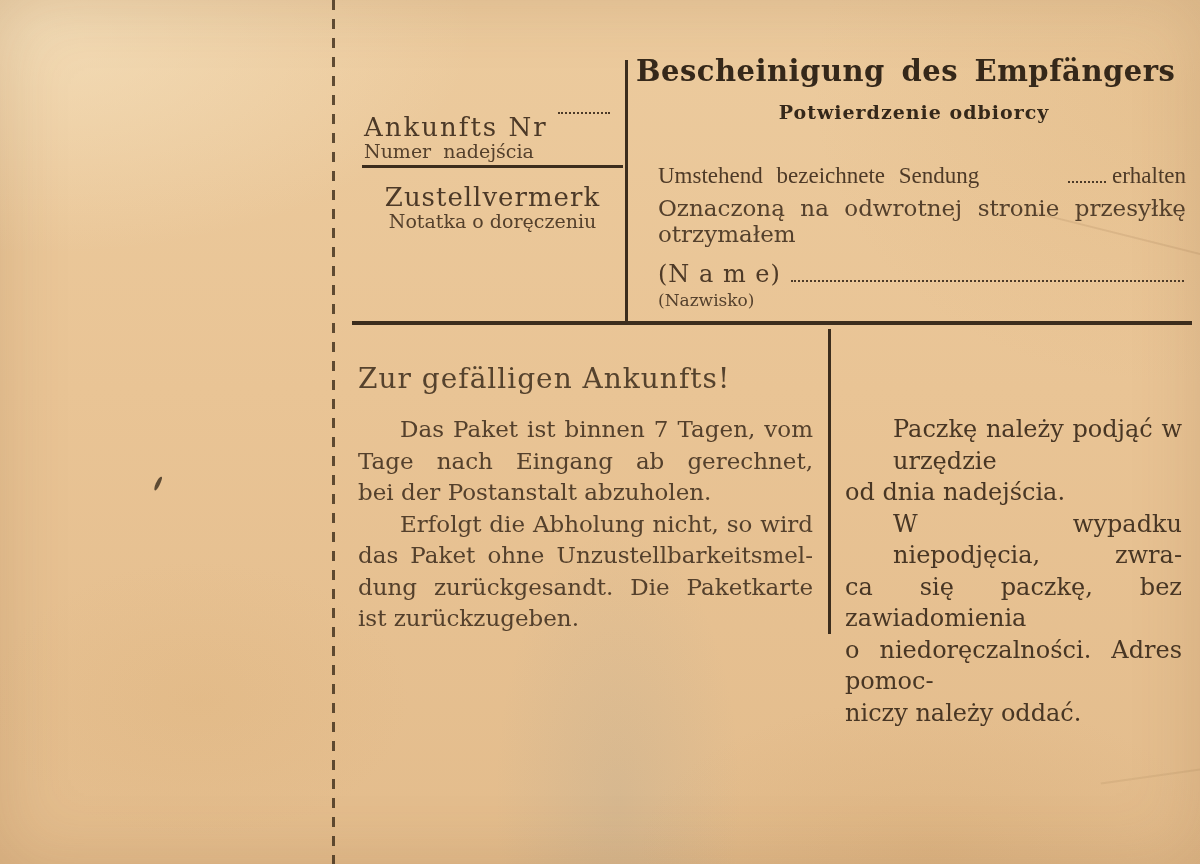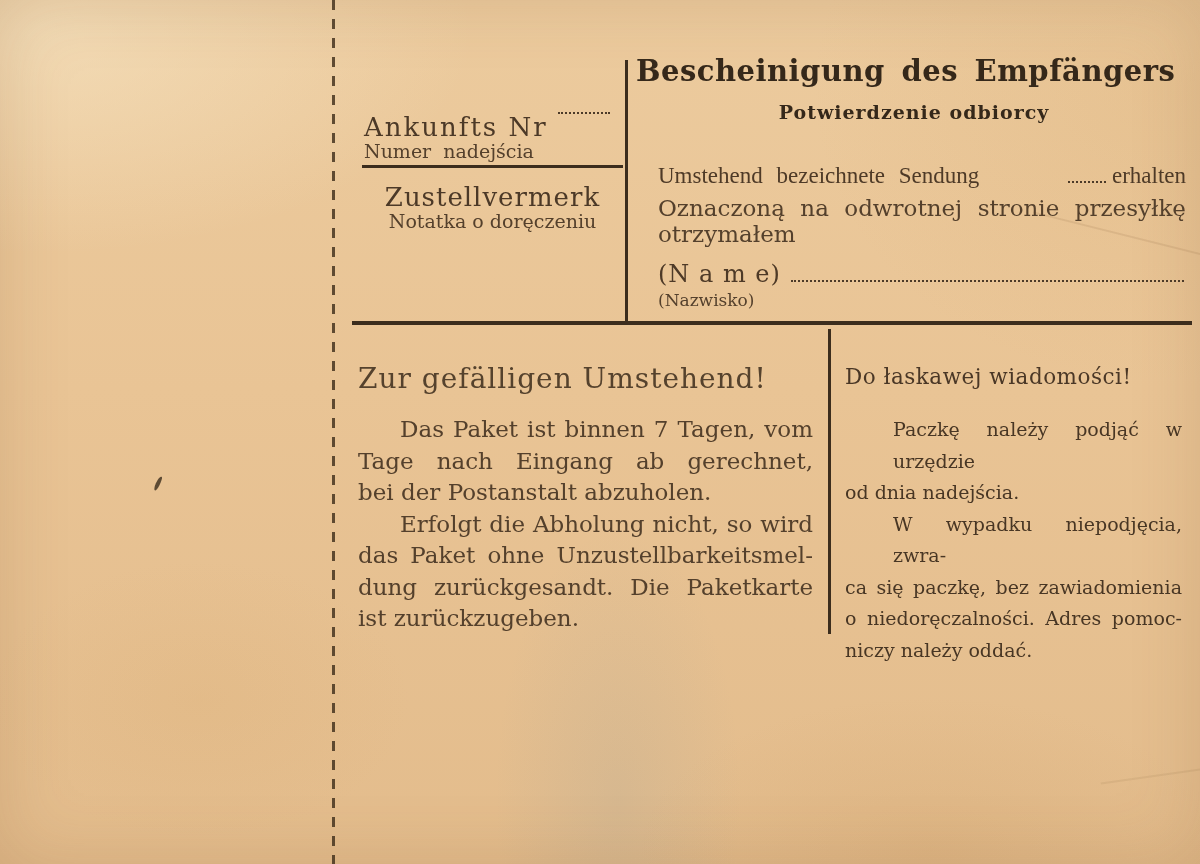--- a/index.html
+++ b/index.html
@@ -49,21 +49,21 @@
     font-size:23px;word-spacing:8px;color:#4e3a27;font-family:Liberation Serif, serif;}
   .oznaczona{left:658px;top:195px;width:528px;font-size:23px;
     text-align:justify;text-align-last:justify;color:#54402c;}
   .name-row{left:658px;top:260px;width:530px;display:flex;align-items:baseline;
     font-size:24px;letter-spacing:1px;color:#4e3a27;}
   .name-sub{left:658px;top:290px;font-size:17px;color:#54402c;}
   
   .notice-de-title{left:358px;top:362px;width:455px;font-size:28px;letter-spacing:1px;color:#55422d;}
   .notice-de-body {left:358px;top:414px;width:455px;font-size:23px;line-height:31.5px;color:#54402c;}
   .notice-pl-title{left:845px;top:364px;width:337px;font-size:21.5px;letter-spacing:.5px;color:#4a3726;}
-  .notice-pl-body {left:845px;top:414px;width:337px;font-size:19px;line-height:31.5px;color:#48same;}
+  .notice-pl-body {left:845px;top:414px;width:337px;font-size:24px;line-height:31.5px;color:#48same;}
   .notice-pl-body {color:#483624;}
   .jline{text-align:justify;text-align-last:justify;}
   .jline.last{text-align-last:left;}
   
   .ink-mark{left:156px;top:476px;width:4px;height:15px;background:#3a2c1c;
     border-radius:60% 40% 50% 50%;transform:rotate(24deg);opacity:.8;}
   .crease{left:1030px;top:238px;width:220px;height:2px;background:rgba(95,62,30,0.10);
     transform:rotate(14deg);}
   .crease2{left:1100px;top:770px;width:180px;height:2px;background:rgba(95,62,30,0.08);
     transform:rotate(-8deg);}
@@ -99,36 +99,35 @@
 
   <div class="abs name-row">
     <span>(N a m e)</span>
     <span class="leader"></span>
   </div>
   <div class="abs name-sub">(Nazwisko)</div>
 
   <div class="abs rule rule-main"></div>
   <div class="abs rule divider-bot"></div>
 
-  <div class="abs notice-de-title">Zur gefälligen Umstehend!</div>
+  <div class="abs notice-de-title">Zur gefälligen Ankunfts!</div>
   <div class="abs notice-de-body">
     <div>
         <div class="jline" style="padding-left: 42px;">Das Paket ist binnen 7 Tagen, vom</div>
         <div class="jline">Tage nach Eingang ab gerechnet,</div>
         <div class="jline last">bei der Postanstalt abzuholen.</div>
       </div>
     <div>
         <div class="jline" style="padding-left: 42px;">Erfolgt die Abholung nicht, so wird</div>
         <div class="jline">das Paket ohne Unzustellbarkeitsmel-</div>
         <div class="jline">dung zurückgesandt. Die Paketkarte</div>
         <div class="jline last">ist zurückzugeben.</div>
       </div>
   </div>
 
-  <div class="abs notice-pl-title">Do łaskawej wiadomości!</div>
   <div class="abs notice-pl-body">
     <div>
         <div class="jline" style="padding-left: 48px;">Paczkę należy podjąć w urzędzie</div>
         <div class="jline last">od dnia nadejścia.</div>
       </div>
     <div>
         <div class="jline" style="padding-left: 48px;">W wypadku niepodjęcia, zwra-</div>
         <div class="jline">ca się paczkę, bez zawiadomienia</div>
         <div class="jline">o niedoręczalności. Adres pomoc-</div>
         <div class="jline last">niczy należy oddać.</div>

